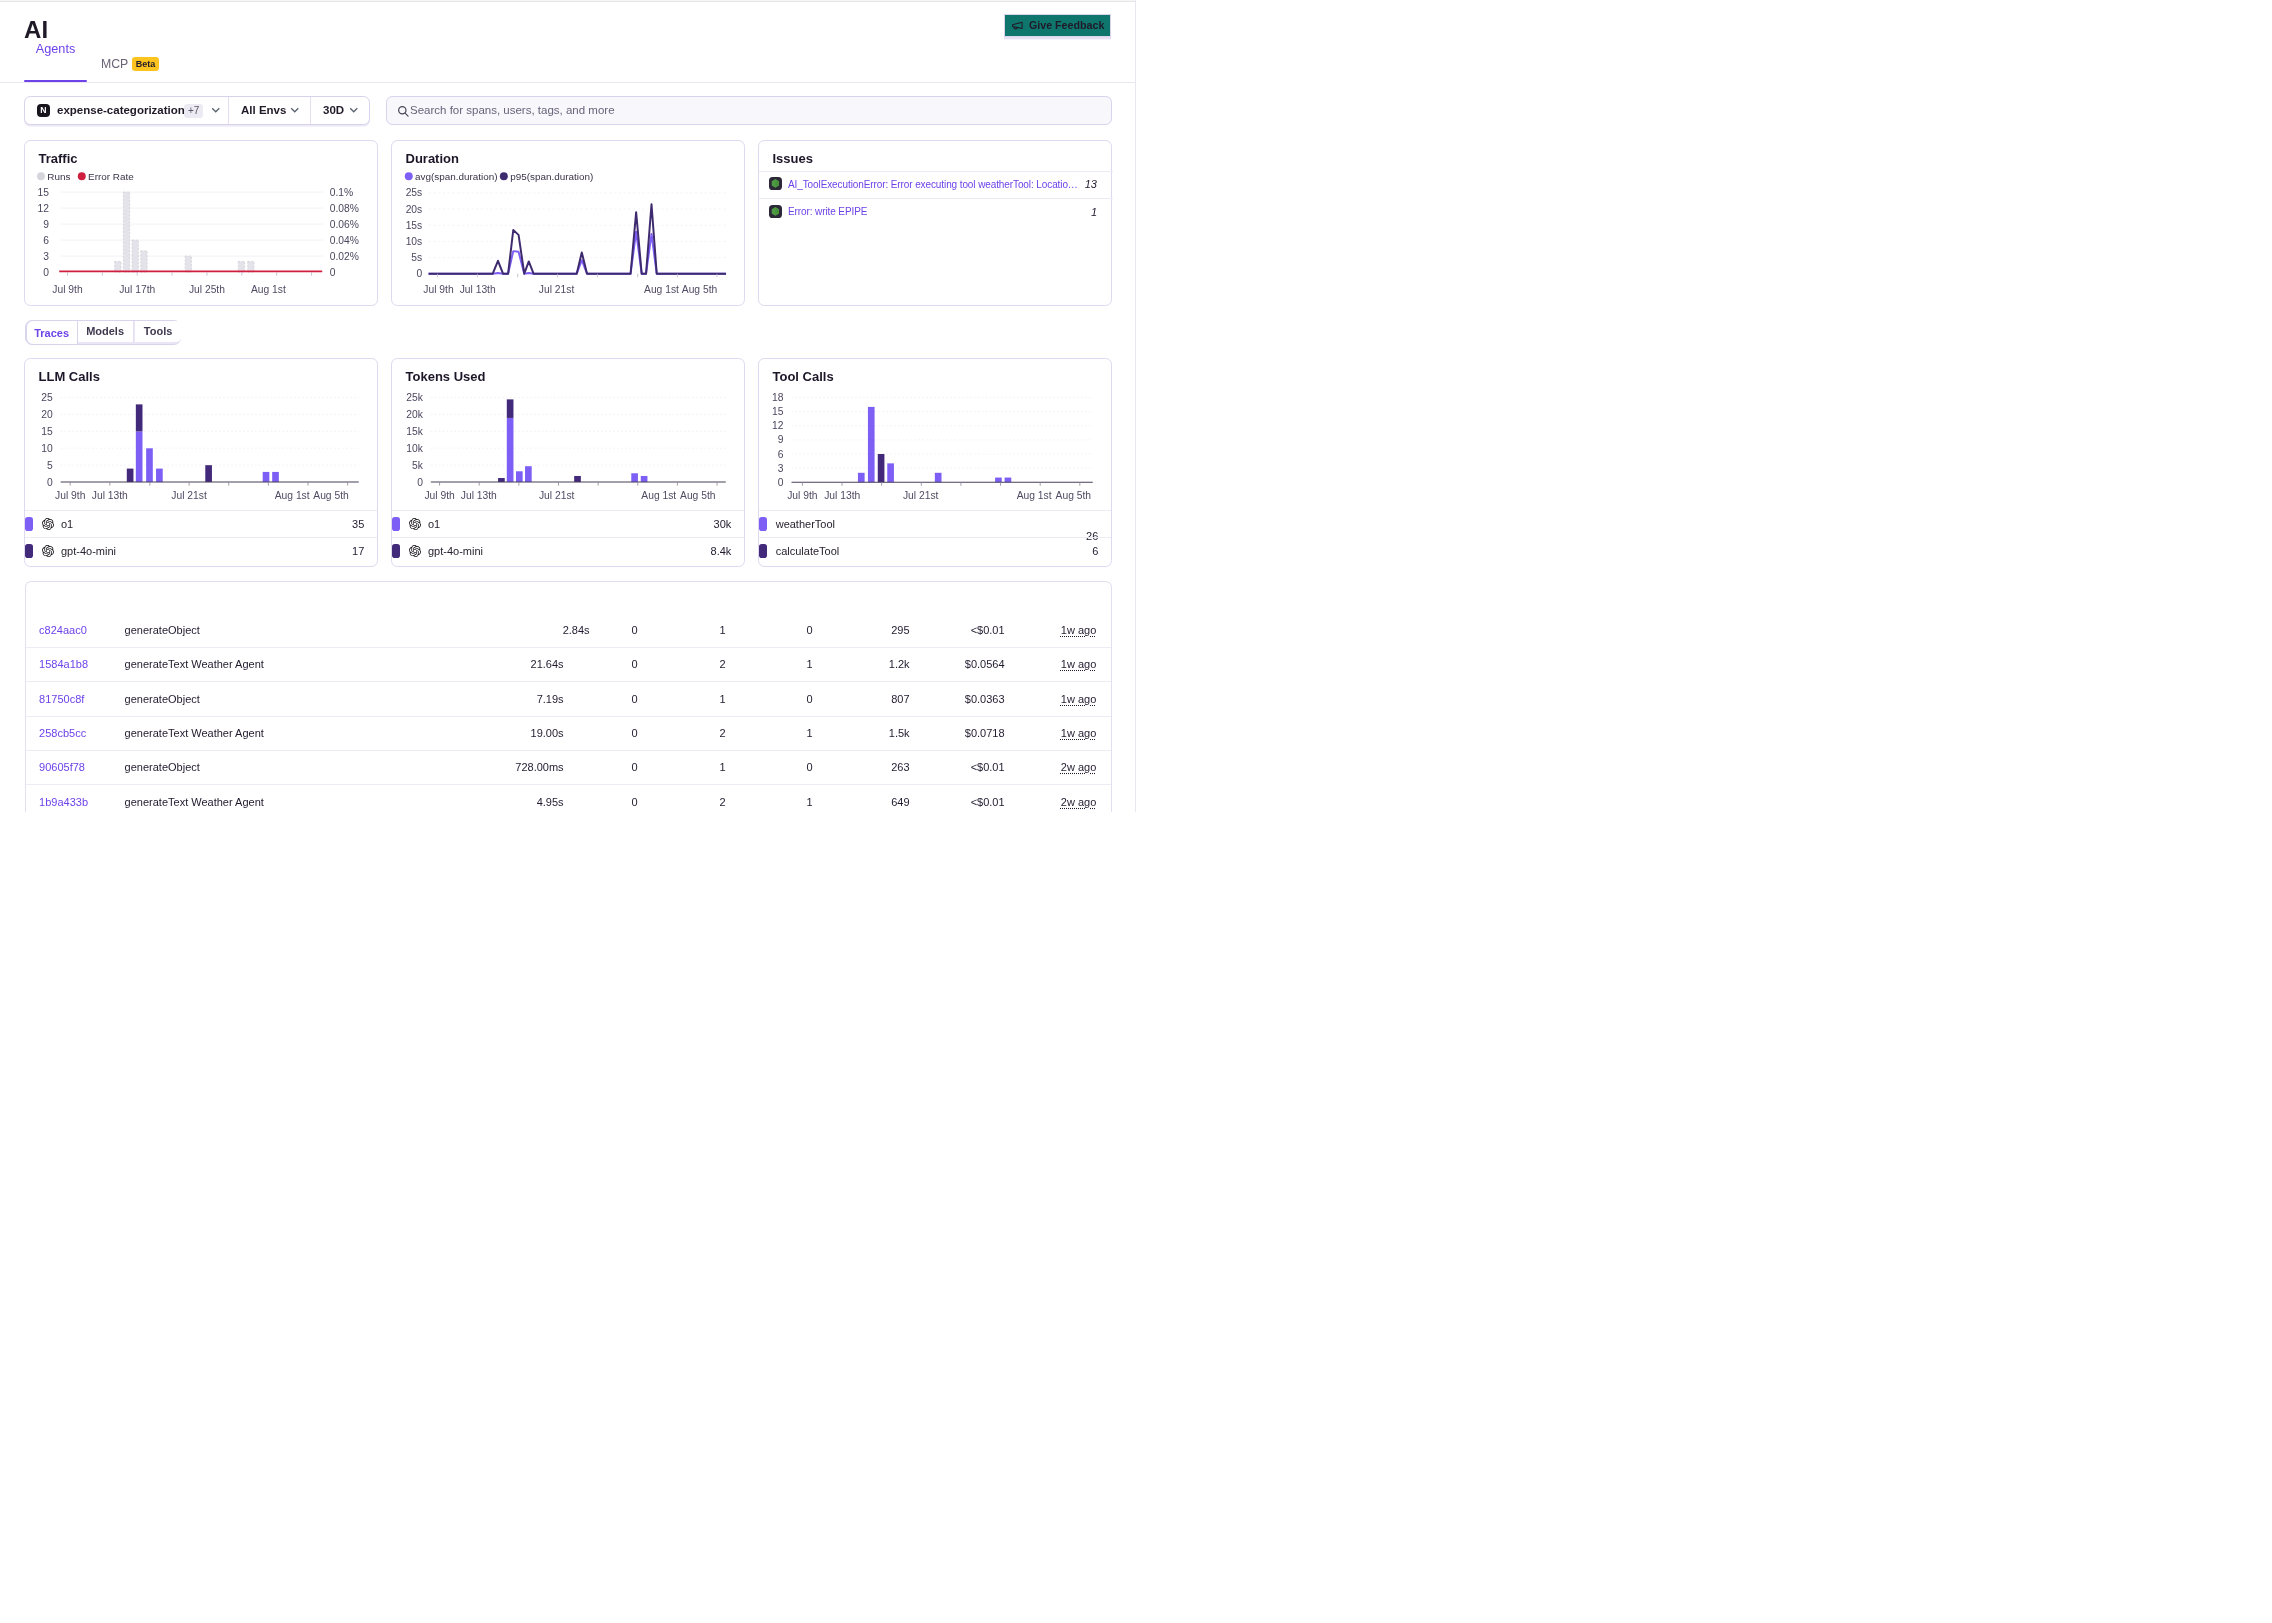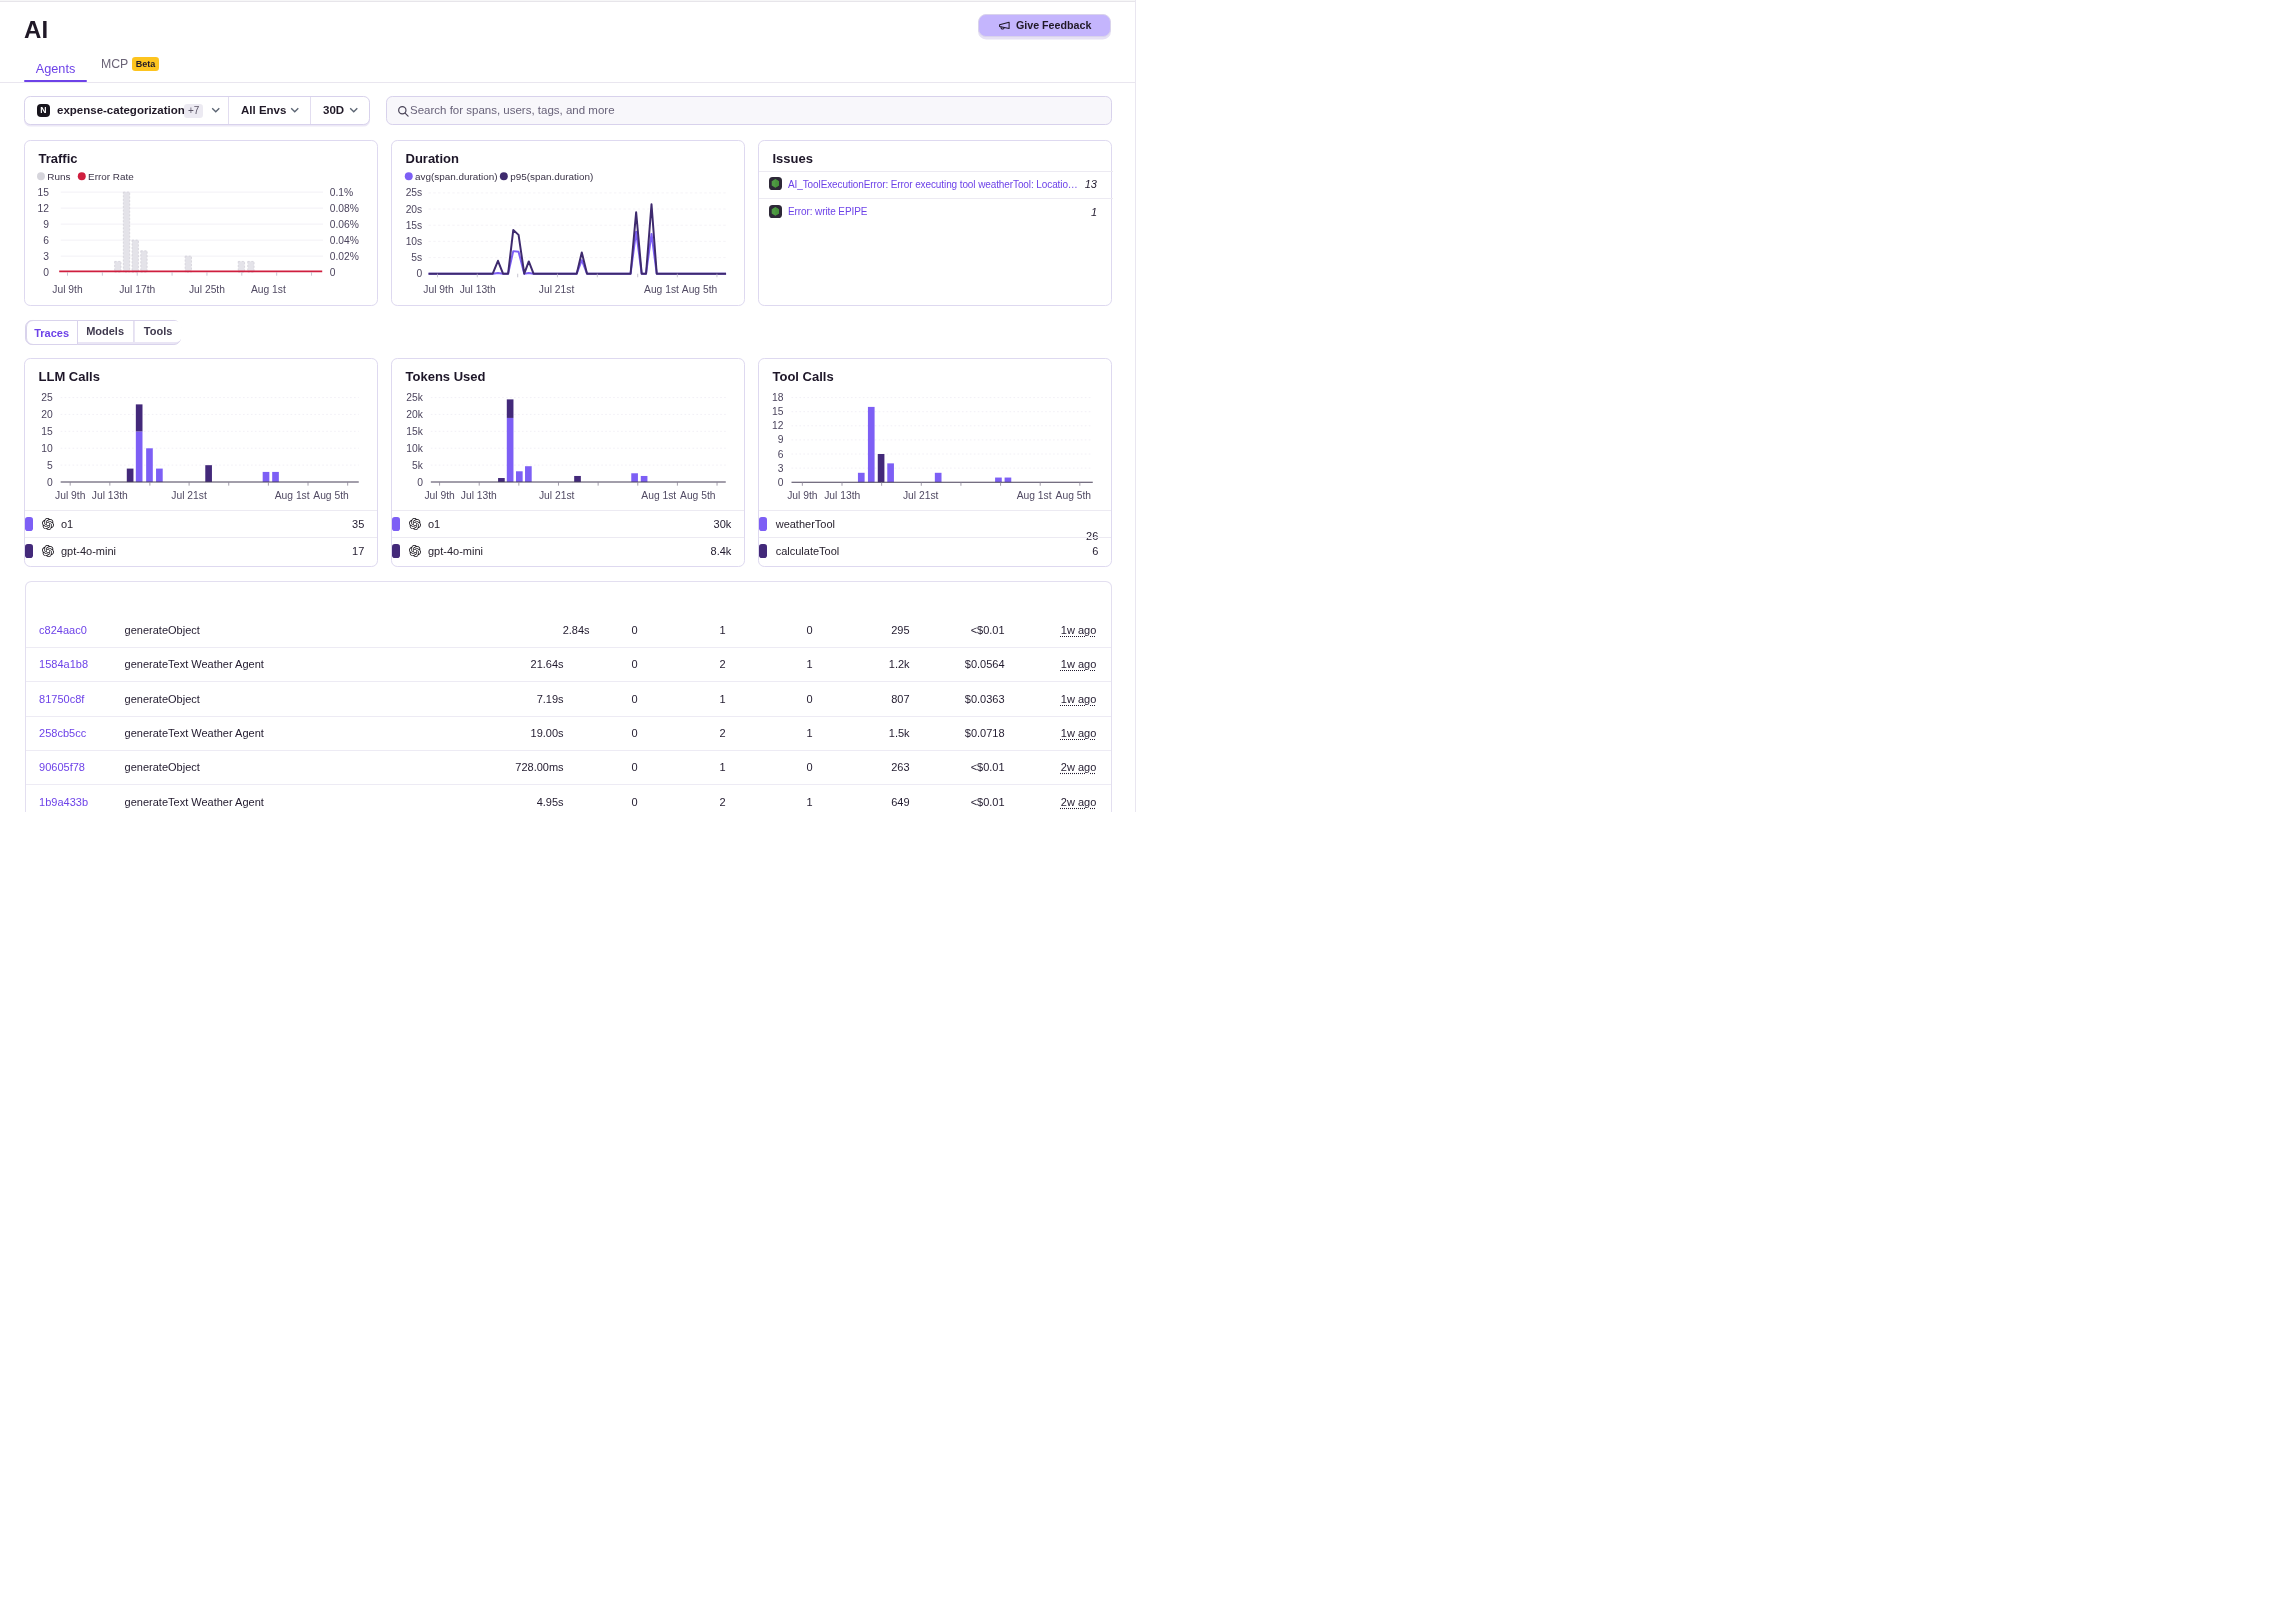--- a/index.html
+++ b/index.html
@@ -2,23 +2,23 @@
 <html style="font-size:12.7px"><head>
 <meta charset="utf-8">
 <style>
 * { margin:0; padding:0; box-sizing:border-box; }
 html,body { width:1136px; height:812px; background:#fff; font-family:"Liberation Sans", sans-serif; position:relative; overflow:hidden; }
 .abs { position:absolute; }
 .topstrip { left:0; top:0; width:1136px; height:2.4px; background:#f6f6f7; border-bottom:0.8px solid #e7e5ea; }
 .rightline { right:0; top:0; width:0.8px; height:812px; background:#e9e6f0; }
 h1.ai { left:24px; top:16px; font-size:24px; font-weight:700; color:#201927; letter-spacing:0.2px; }
 
-.fbtn { right:24.6px; top:13.5px; height:23px; background:#c4b5fd; border:0.8px solid #d9d3ec; border-radius:8px; box-shadow:0 2.4px 0 0 #e6e1f4; display:flex; align-items:center; gap:5.6px; padding:0 19px; font-size:10.7px; font-weight:700; color:#201927; }
-
-.tabAgents { left:24px; top:62px; width:63px; text-align:center; font-size:12.7px; color:#6d42e8; }
+.fbtn { right:24.6px; top:13.5px; height:23px; background:#0f766e; border:0.8px solid #d9d3ec; border-radius:0; box-shadow:0 2.4px 0 0 #e6e1f4; display:flex; align-items:center; gap:5.6px; padding:0 6px; font-size:10.7px; font-weight:700; color:#201927; }
+
+.tabAgents { left:24px; top:42px; width:63px; text-align:center; font-size:12.7px; color:#6d42e8; }
 .tabMCP { left:101px; top:57px; font-size:12.3px; color:#6a6376; }
 .beta { left:132px; top:57px; width:27px; height:14.3px; background:#fdc41f; border-radius:3.2px; font-size:9px; font-weight:700; color:#201927; text-align:center; line-height:14.3px; }
 .tabline { left:0; top:82px; width:1136px; height:0.8px; background:#e9e6ef; }
 .tabunder { left:24px; top:80px; width:63px; height:2.4px; background:#6d42e8; border-radius:1.6px; }
 
 .fgroup { left:24px; top:96px; width:346px; height:28.5px; border:0.8px solid #d8d2ec; border-radius:6.3px; background:#fff; box-shadow:0 1.6px 0 0 #ece8f6; display:flex; align-items:center; }
 .fdiv { position:absolute; top:0; width:0.8px; height:27px; background:#e2ddf0; }
 .nicon { position:absolute; left:12px; top:7.1px; width:12.7px; height:12.7px; background:#17141c; border-radius:4px; color:#fff; font-size:8.7px; font-weight:700; text-align:center; line-height:12.7px; }
 .ftext { font-size:11.5px; font-weight:700; color:#201927; }
 .plus7 { position:absolute; left:159px; top:7.1px; padding:0 4px; height:14.3px; background:#eceaf2; border-radius:3.2px; font-size:10px; color:#5b5566; line-height:14.3px; font-weight:400;}

